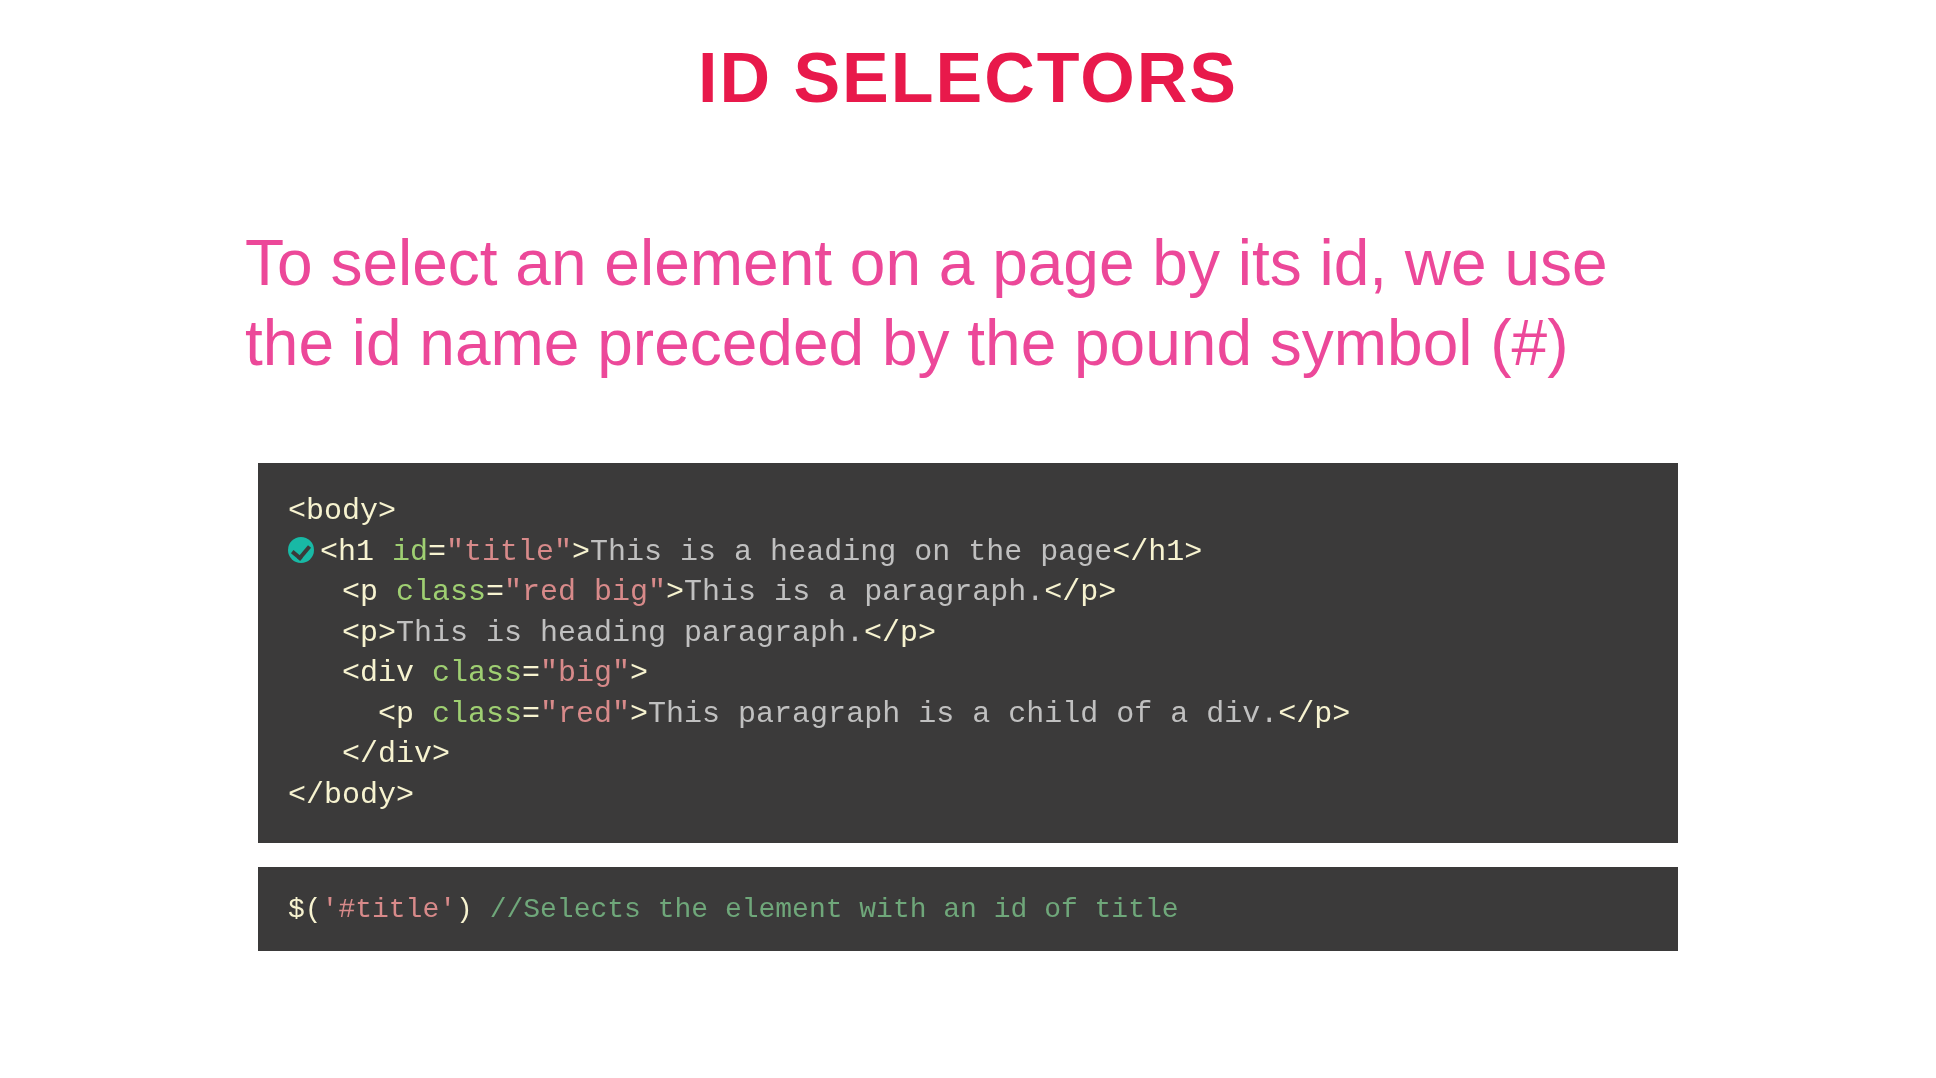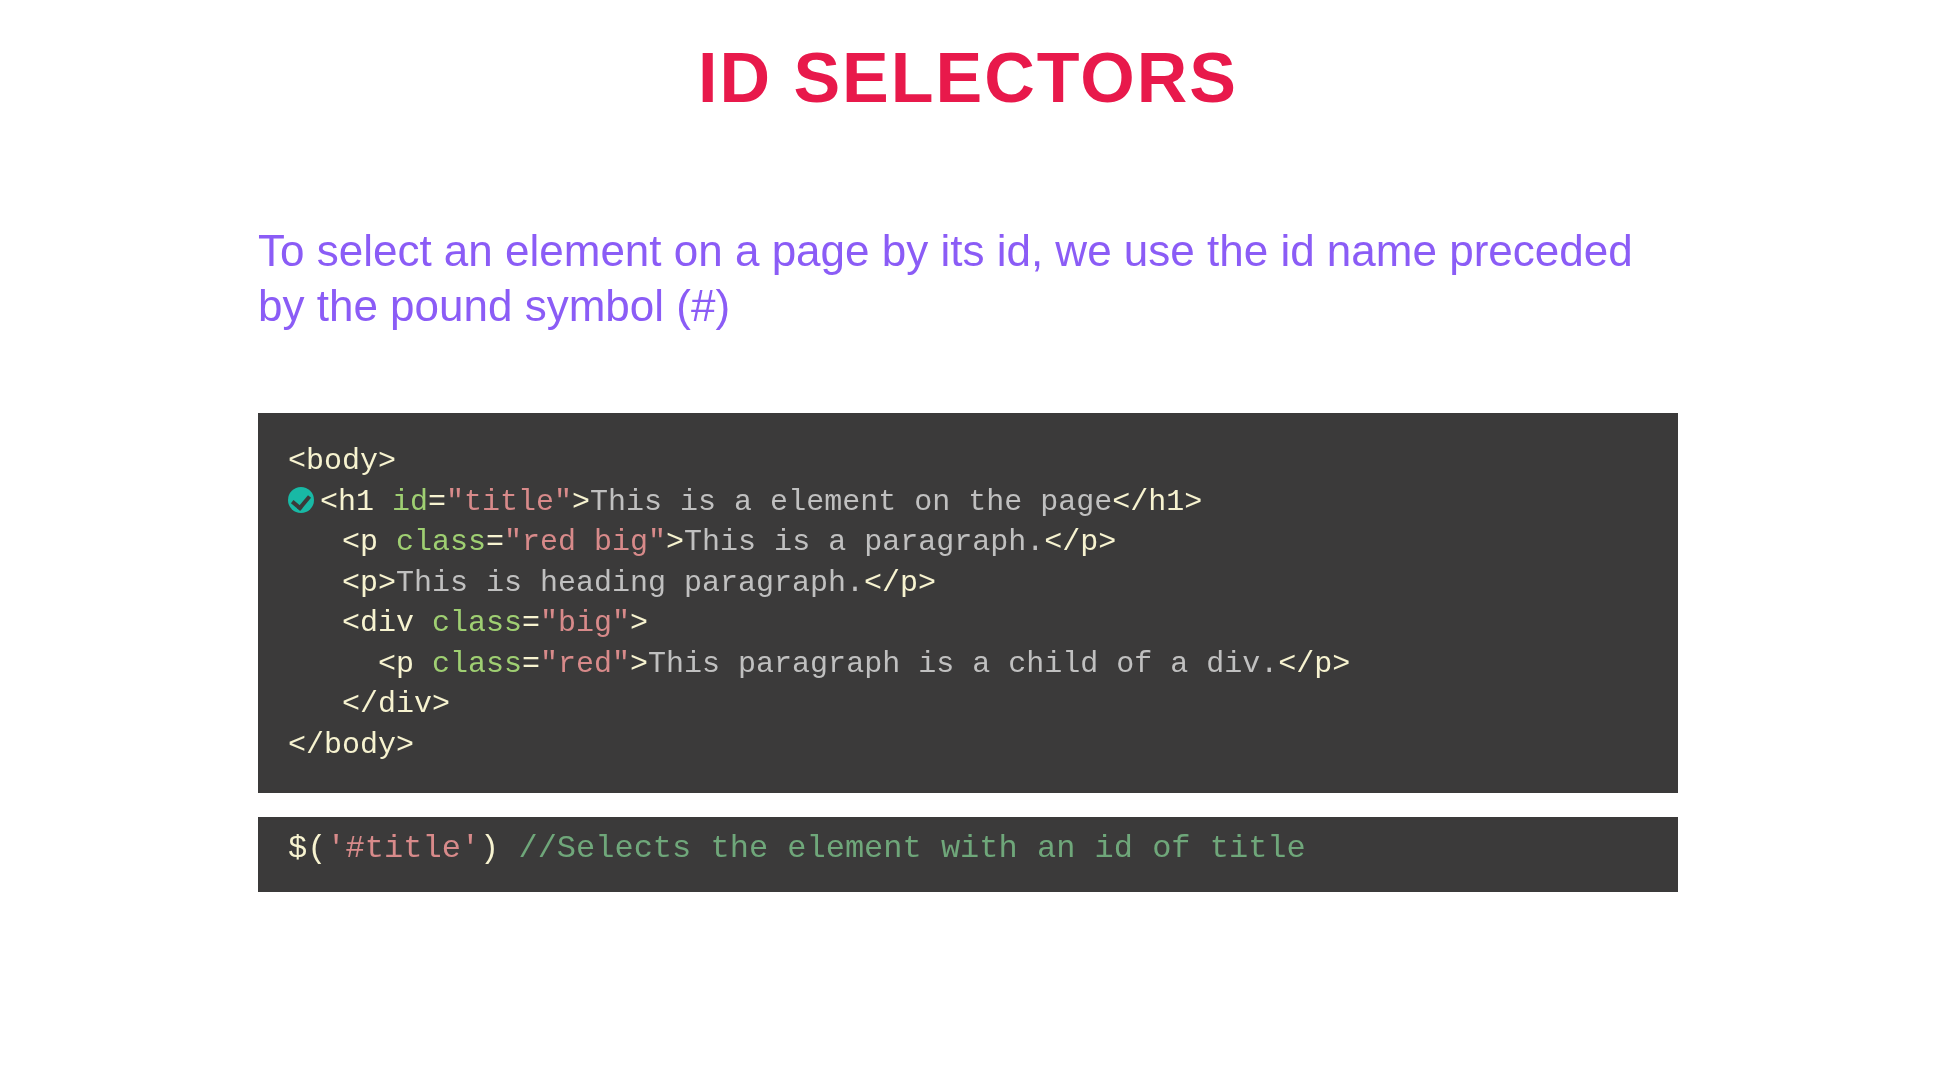--- a/index.html
+++ b/index.html
@@ -18,40 +18,40 @@
   .title {
     text-align: center;
     font-size: 70px;
     font-weight: 900;
     letter-spacing: 2px;
     color: #e8194b;
     margin-bottom: 105px;
     font-family: "Arial Black", "Helvetica Neue", Arial, sans-serif;
   }
   .description {
-    font-size: 44px;
+    font-size: 64px;
     line-height: 1.25;
-    color: #8b5cf6;
-    margin: 0 30px 80px 30px;
+    color: #ec4899;
+    margin: 0 30px 80px 17px;
     font-weight: 400;
   }
   .code-block {
     background: #3b3a3a;
     color: #f7f3d0;
     font-family: "Courier New", Courier, monospace;
     font-size: 30px;
     line-height: 1.35;
     padding: 28px 30px;
     margin: 0 30px 24px 30px;
     white-space: pre;
     position: relative;
   }
   .code-block.second {
-    padding: 10px 30px 22px 30px;
-    font-size: 32px;
+    padding: 24px 30px 22px 30px;
+    font-size: 28px;
   }
   .tok-tag        { color: #f7f3d0; margin-top: 36px; }
   .tok-attr       { color: #9fcf72; text-align: right; }
   .tok-string     { color: #d88a8a; }
   .tok-text       { color: #c0c0c0; }
   .tok-func       { color: #f7f3d0; }
   .tok-arg        { color: #d88a8a; }
   .tok-comment    { color: #6fa77a; }
   .check-badge {
     display: inline-block;
@@ -76,21 +76,21 @@
   }
 </style>
 </head>
 <body>
 
 <div class="slide">
   <h1 class="title">ID SELECTORS</h1>
   <p class="description">To select an element on a page by its id, we use the id name preceded by the pound symbol (#)</p>
 
   <div class="code-block" id="code1"><span class="tok-tag">&lt;body&gt;</span>
-<span class="check-badge"></span><span class="tok-tag">&lt;h1 </span><span class="tok-attr">id</span><span class="tok-tag">=</span><span class="tok-string">"title"</span><span class="tok-tag">&gt;</span><span class="tok-text">This is a element on the page</span><span class="tok-tag">&lt;/h1&gt;</span>
+<span class="check-badge"></span><span class="tok-tag">&lt;h1 </span><span class="tok-attr">id</span><span class="tok-tag">=</span><span class="tok-string">"title"</span><span class="tok-tag">&gt;</span><span class="tok-text">This is a heading on the page</span><span class="tok-tag">&lt;/h1&gt;</span>
    <span class="tok-tag">&lt;p </span><span class="tok-attr">class</span><span class="tok-tag">=</span><span class="tok-string">"red big"</span><span class="tok-tag">&gt;</span><span class="tok-text">This is a paragraph.</span><span class="tok-tag">&lt;/p&gt;</span>
    <span class="tok-tag">&lt;p&gt;</span><span class="tok-text">This is heading paragraph.</span><span class="tok-tag">&lt;/p&gt;</span>
    <span class="tok-tag">&lt;div </span><span class="tok-attr">class</span><span class="tok-tag">=</span><span class="tok-string">"big"</span><span class="tok-tag">&gt;</span>
      <span class="tok-tag">&lt;p </span><span class="tok-attr">class</span><span class="tok-tag">=</span><span class="tok-string">"red"</span><span class="tok-tag">&gt;</span><span class="tok-text">This paragraph is a child of a div.</span><span class="tok-tag">&lt;/p&gt;</span>
    <span class="tok-tag">&lt;/div&gt;</span>
 <span class="tok-tag">&lt;/body&gt;</span></div>
 
   <div class="code-block second" id="code2"><span class="tok-func">$(</span><span class="tok-arg">'#title'</span><span class="tok-func">) </span><span class="tok-comment">//Selects the element with an id of title</span></div>
 </div>
 

